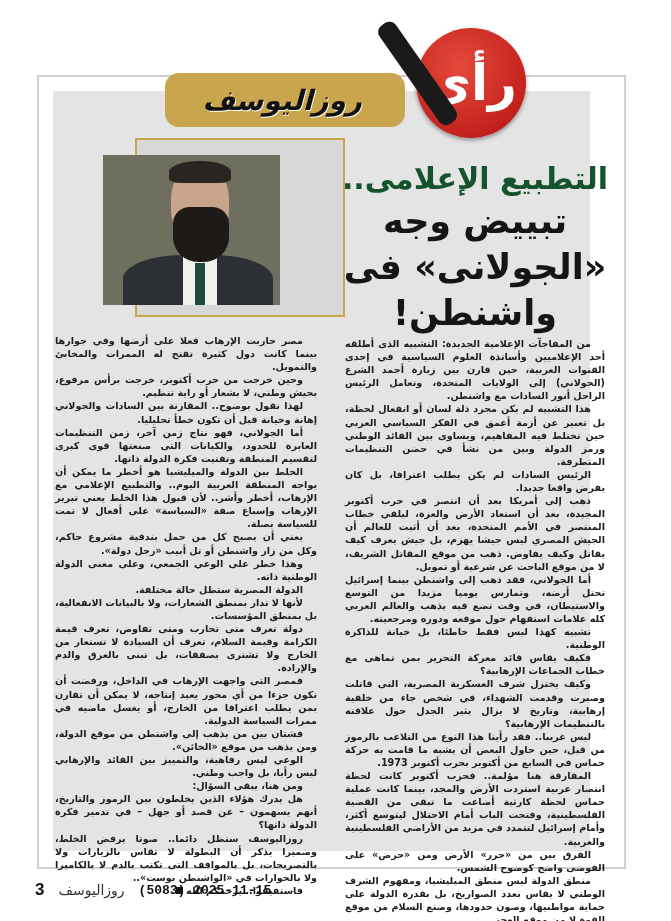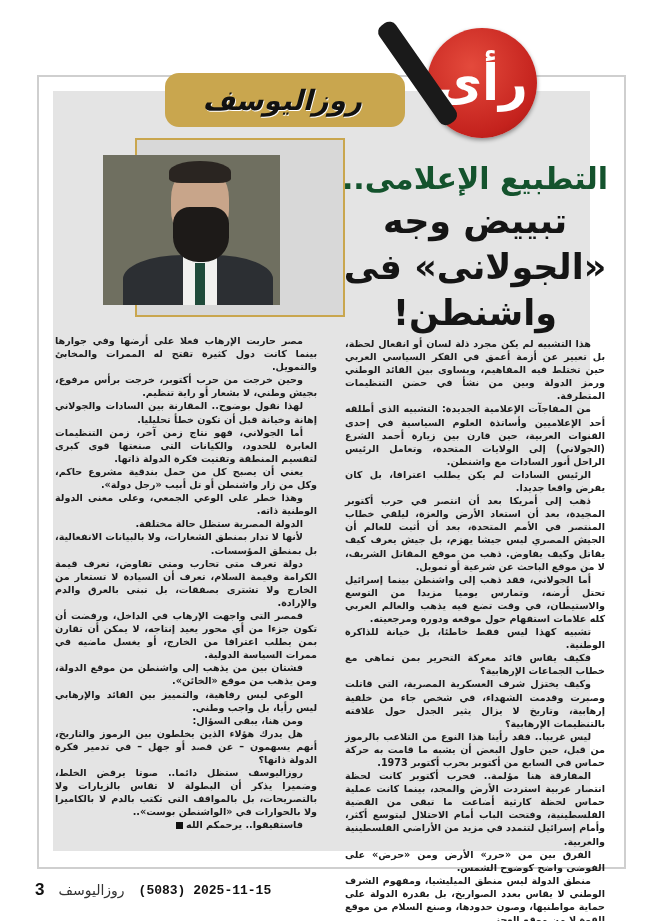--- a/index.html
+++ b/index.html
@@ -2,21 +2,21 @@
 <html><head>
 <meta charset="utf-8">
 <style>
   html, body { margin:0; padding:0; }
   body { width:671px; height:921px; background:#ffffff; position:relative; overflow:hidden; font-family:"DejaVu Sans", sans-serif; }
   .frame { position:absolute; left:37px; top:75px; width:585px; height:790px; border:2px solid #cfcfcf; background:#fff; }
   .panel { position:absolute; left:53px; top:91px; width:232px; height:760px; background:#e4e4e4; }
   .panel-right { position:absolute; left:285px; top:91px; width:305px; height:760px; background:#e4e4e4; }
   .logo-bar { position:absolute; left:165px; top:73px; width:240px; height:54px; background:#c9a64e; border-radius:14px; display:flex; align-items:center; justify-content:center; }
   .logo-text { font-family:"DejaVu Sans", sans-serif; font-weight:bold; font-size:28px; color:#111; letter-spacing:-1px; text-shadow:1px 1px 0 #fff; transform:skewX(-15deg); }
-  .badge { position:absolute; left:427px; top:28px; width:110px; height:110px; border-radius:50%; background:radial-gradient(circle at 40% 35%, #e44a3c, #c4221d 70%, #9c1612); box-shadow:0 2px 4px rgba(0,0,0,.4); display:flex; align-items:center; justify-content:center; }
+  .badge { position:absolute; left:416px; top:28px; width:110px; height:110px; border-radius:50%; background:radial-gradient(circle at 40% 35%, #e44a3c, #c4221d 70%, #9c1612); box-shadow:0 2px 4px rgba(0,0,0,.4); display:flex; align-items:center; justify-content:center; }
   .badge-text { color:#fff; font-size:50px; font-weight:bold; font-family:"DejaVu Sans", sans-serif; }
   .pen { position:absolute; left:375px; top:30px; width:20px; height:120px; background:#1a1a1a; border-radius:8px; transform:rotate(-35deg); transform-origin:top left; }
   .photo-frame { position:absolute; left:135px; top:138px; width:206px; height:175px; border:2px solid #c9a64e; background:#d8d8d8; }
   .photo { position:absolute; left:103px; top:155px; width:177px; height:150px; background:#6f6f60; overflow:hidden; }
   .photo .head { position:absolute; left:68px; top:10px; width:58px; height:75px; background:#c8a58a; border-radius:45% 45% 40% 40%; }
   .photo .hair { position:absolute; left:66px; top:6px; width:62px; height:22px; background:#2a2521; border-radius:50% 50% 20% 20%; }
   .photo .beard { position:absolute; left:70px; top:52px; width:56px; height:55px; background:#1d1a18; border-radius:30% 30% 45% 45%; }
   .photo .suit { position:absolute; left:20px; top:100px; width:150px; height:60px; background:#2c2f33; border-radius:40% 40% 0 0; }
   .photo .shirt { position:absolute; left:80px; top:100px; width:34px; height:50px; background:#f1f1ef; }
   .photo .tie { position:absolute; left:92px; top:108px; width:10px; height:45px; background:#1f4a3a; }
@@ -59,38 +59,39 @@
   <div class="beard"></div>
 </div>
 
 <div class="title">
   <div class="title-red">التطبيع الإعلامى..</div>
   <div class="title-black">تبييض وجه</div>
   <div class="title-black">«الجولانى» فى واشنطن!</div>
 </div>
 
 <div class="col col-right" id="colRight">
+    <p>من المفاجآت الإعلامية الجديدة: التشبيه الذى أطلقه أحد الإعلاميين وأساتذة العلوم السياسية في إحدى القنوات العربية، حين قارن بين زيارة أحمد الشرع (الجولاني) إلى الولايات المتحدة، وتعامل الرئيس الراحل أنور السادات مع واشنطن.</p>
     <p>هذا التشبيه لم يكن مجرد ذلة لسان أو انفعال لحظة، بل تعبير عن أزمة أعمق في الفكر السياسي العربي حين تختلط فيه المفاهيم، ويساوى بين القائد الوطني ورمز الدولة وبين من نشأ في حضن التنظيمات المتطرفة.</p>
-    <p>من المفاجآت الإعلامية الجديدة: التشبيه الذى أطلقه أحد الإعلاميين وأساتذة العلوم السياسية في إحدى القنوات العربية، حين قارن بين زيارة أحمد الشرع (الجولاني) إلى الولايات المتحدة، وتعامل الرئيس الراحل أنور السادات مع واشنطن.</p>
     <p>الرئيس السادات لم يكن يطلب اعترافا، بل كان يفرض واقعا جديدا.</p>
     <p>ذهب إلى أمريكا بعد أن انتصر في حرب أكتوبر المجيدة، بعد أن استعاد الأرض والعزة، ليلقي خطاب المنتصر في الأمم المتحدة، بعد أن أثبت للعالم أن الجيش المصري ليس جيشا يهزم، بل جيش يعرف كيف يقاتل وكيف يفاوض. ذهب من موقع المقاتل الشريف، لا من موقع الباحث عن شرعية أو تمويل.</p>
     <p>أما الجولاني، فقد ذهب إلى واشنطن بينما إسرائيل تحتل أرضه، وتمارس يوميا مزيدا من التوسع والاستيطان، في وقت تضع فيه يذهب والعالم العربي كله علامات استفهام حول موقعه ودوره ومرجعيته.</p>
     <p>تشبيه كهذا ليس فقط خاطئا، بل خيانة للذاكرة الوطنية.</p>
     <p>فكيف يقاس قائد معركة التحرير بمن تماهى مع خطاب الجماعات الإرهابية؟</p>
     <p>وكيف يختزل شرف العسكرية المصرية، التى قاتلت وصبرت وقدمت الشهداء، في شخص جاء من خلفية إرهابية، وتاريخ لا يزال يثير الجدل حول علاقته بالتنظيمات الإرهابية؟</p>
     <p>ليس غريبا.. فقد رأينا هذا النوع من التلاعب بالرموز من قبل، حين حاول البعض أن يشبه ما قامت به حركة حماس في السابع من أكتوبر بحرب أكتوبر 1973.</p>
     <p>المفارقة هنا مؤلمة.. فحرب أكتوبر كانت لحظة انتصار عربية استردت الأرض والمجد، بينما كانت عملية حماس لحظة كارثية أضاعت ما تبقى من القضية الفلسطينية، وفتحت الباب أمام الاحتلال ليتوسع أكثر، وأمام إسرائيل لتتمدد في مزيد من الأراضي الفلسطينية والعربية.</p>
     <p>الفرق بين من «حرر» الأرض ومن «حرض» على الفوضى واضح كوضوح الشمس.</p>
     <p>منطق الدولة ليس منطق الميليشيا، ومفهوم الشرف الوطني لا يقاس بعدد الصواريخ، بل بقدرة الدولة على حماية مواطنيها، وصون حدودها، وصنع السلام من موقع القوة لا من موقع العجز.</p>
   </div>
 <div class="col col-left" id="colLeft">
     <p>مصر حاربت الإرهاب فعلا على أرضها وفي جوارها بينما كانت دول كثيرة تفتح له الممرات والمخابئ والتمويل.</p>
     <p>وحين خرجت من حرب أكتوبر، خرجت برأس مرفوع، بجيش وطني، لا بشعار أو راية تنظيم.</p>
     <p>لهذا نقول بوضوح.. المقارنة بين السادات والجولاني إهانة وخيانة قبل أن تكون خطأ تحليليا.</p>
     <p>أما الجولاني، فهو نتاج زمن آخر، زمن التنظيمات العابرة للحدود، والكيانات التى صنعتها قوى كبرى لتقسيم المنطقة وتفتيت فكرة الدولة ذاتها.</p>
+    <p>الخلط بين الدولة والميليشيا هو أخطر ما يمكن أن يواجه المنطقة العربية اليوم.. والتطبيع الإعلامي مع الإرهاب، أخطر وأشر.. لأن قبول هذا الخلط يعني تبرير الإرهاب وإسباغ صفة «السياسة» على أفعال لا تمت للسياسة بصلة.</p>
     <p>يعني أن يصبح كل من حمل بندقية مشروع حاكم، وكل من زار واشنطن أو تل أبيب «رجل دولة».</p>
     <p>وهذا خطر على الوعي الجمعي، وعلى معنى الدولة الوطنية ذاته.</p>
     <p>الدولة المصرية ستظل حالة مختلفة.</p>
     <p>لأنها لا تدار بمنطق الشعارات، ولا بالبيانات الانفعالية، بل بمنطق المؤسسات.</p>
     <p>دولة تعرف متى تحارب ومتى تفاوض، تعرف قيمة الكرامة وقيمة السلام، تعرف أن السيادة لا تستعار من الخارج ولا تشترى بصفقات، بل تبنى بالعرق والدم والإرادة.</p>
     <p>فمصر التى واجهت الإرهاب في الداخل، ورفضت أن تكون جزءا من أي محور يعيد إنتاجه، لا يمكن أن تقارن بمن يطلب اعترافا من الخارج، أو يغسل ماضيه في ممرات السياسة الدولية.</p>
     <p>فشتان بين من يذهب إلى واشنطن من موقع الدولة، ومن يذهب من موقع «الخائن».</p>
     <p>الوعي ليس رفاهية، والتمييز بين القائد والإرهابي ليس رأيا، بل واجب وطني.</p>
     <p>ومن هنا، يبقى السؤال:</p>
     <p>هل يدرك هؤلاء الذين يخلطون بين الرموز والتاريخ، أنهم يسهمون – عن قصد أو جهل – في تدمير فكرة الدولة ذاتها؟</p>

